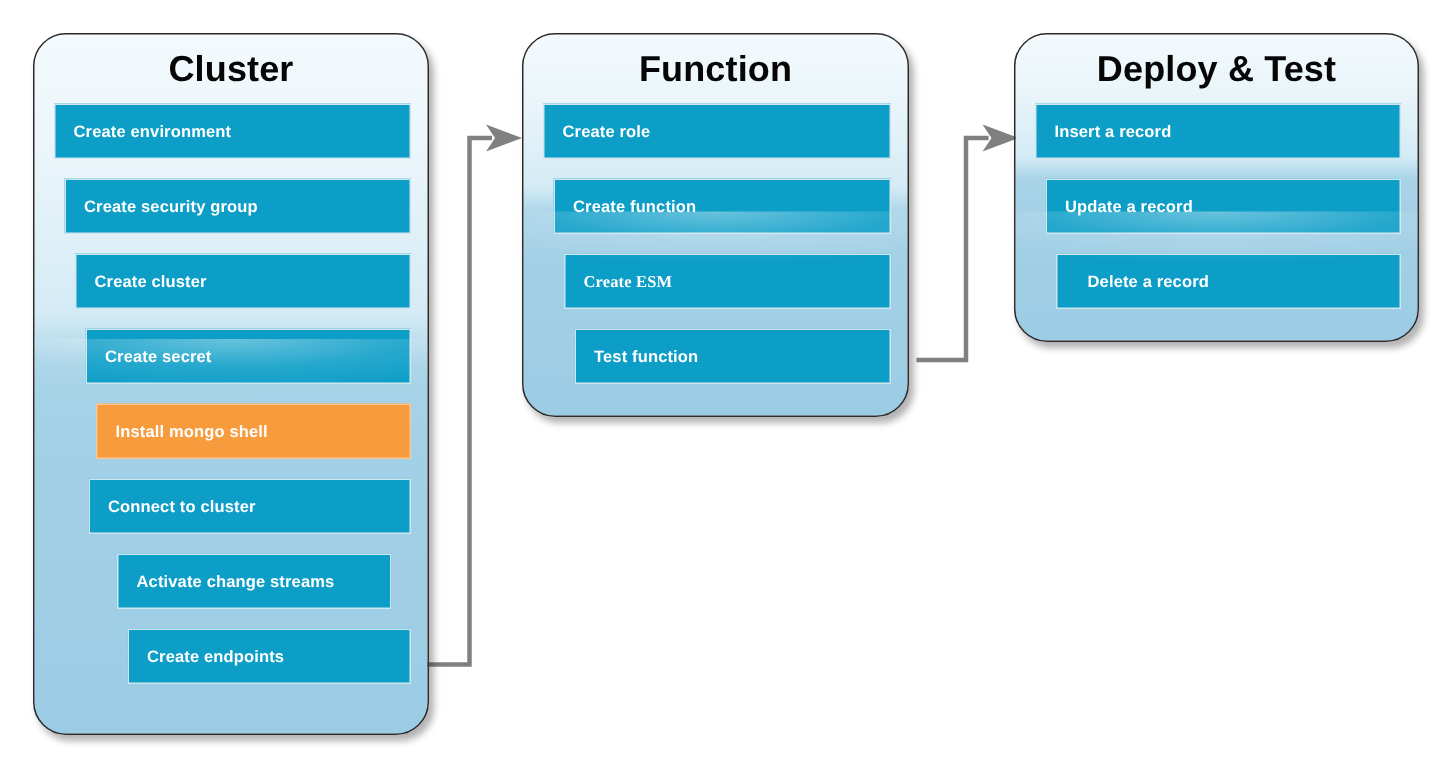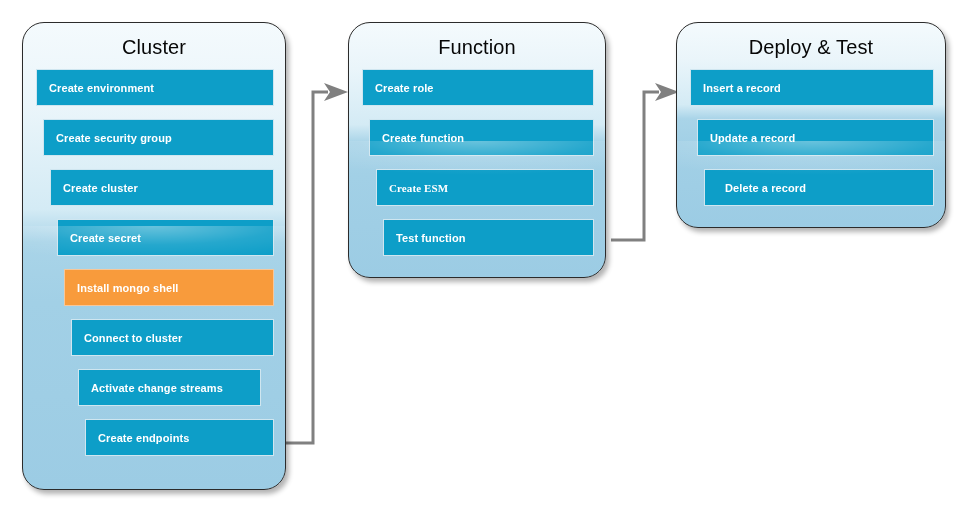--- a/index.html
+++ b/index.html
@@ -50,22 +50,22 @@
   }
   #panel-cluster::after  { top: 203px; }
   #panel-function::after { top: 118px; }
   #panel-deploy::after   { top: 118px; }
 
   .panel-title {
     position: absolute;
     left: 0; right: 0;
     top: 12px;
     text-align: center;
-    font-size: 20px;
-    font-weight: normal;
+    font-size: 24px;
+    font-weight: bold;
     color: #060606;
     letter-spacing: 0.1px;
     line-height: 24px;
   }
 
   .steps {
     position: absolute;
     left: 0; right: 0;
     top: 46px;
   }
@@ -127,21 +127,21 @@
       </div>
       <div class="step" style="left:27px; right:11px; top:100px;">
         <span>Create cluster</span>
       </div>
       <div class="step" style="left:34px; right:11px; top:150px;">
         <span>Create secret</span>
       </div>
       <div class="step highlight" style="left:41px; right:11px; top:200px;">
         <span>Install mongo shell</span>
       </div>
-      <div class="step" style="left:48px; right:11px; top:250px;padding-left:12px;">
+      <div class="step" style="left:36px; right:11px; top:250px;padding-left:12px;">
         <span>Connect to cluster</span>
       </div>
       <div class="step" style="left:55px; right:24px; top:300px;">
         <span>Activate change streams</span>
       </div>
       <div class="step" style="left:62px; right:11px; top:350px;">
         <span>Create endpoints</span>
       </div>
     </div>
   </div>

